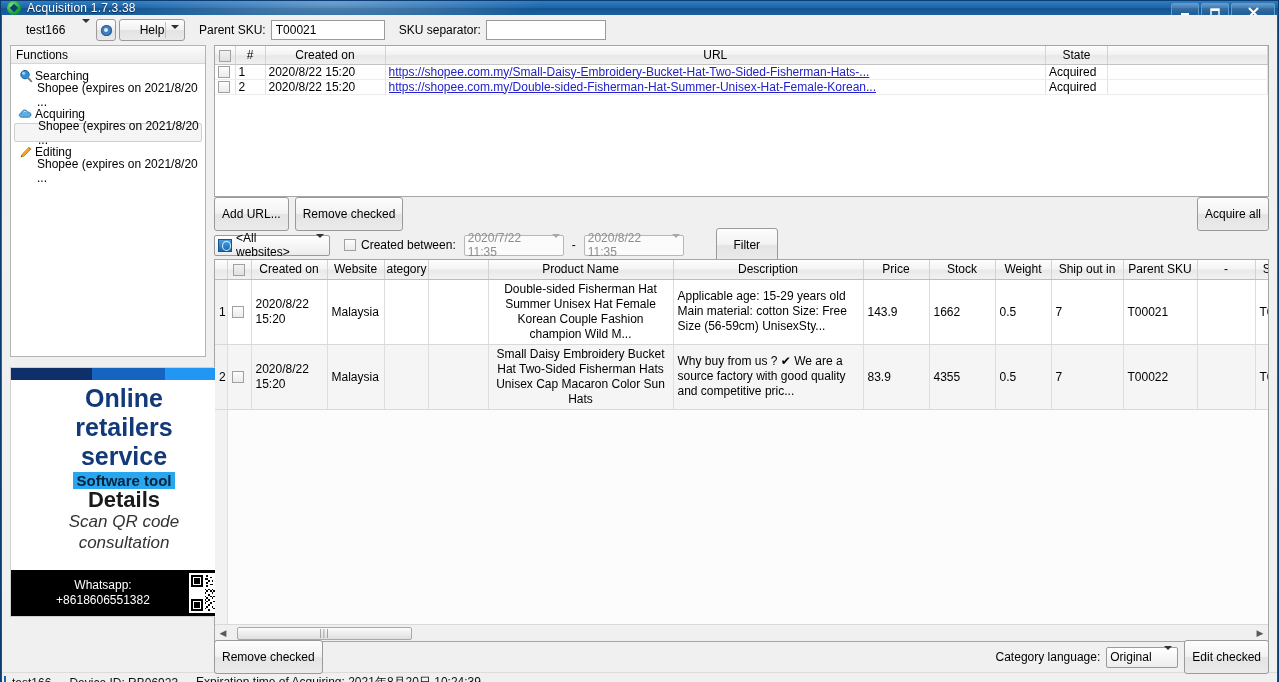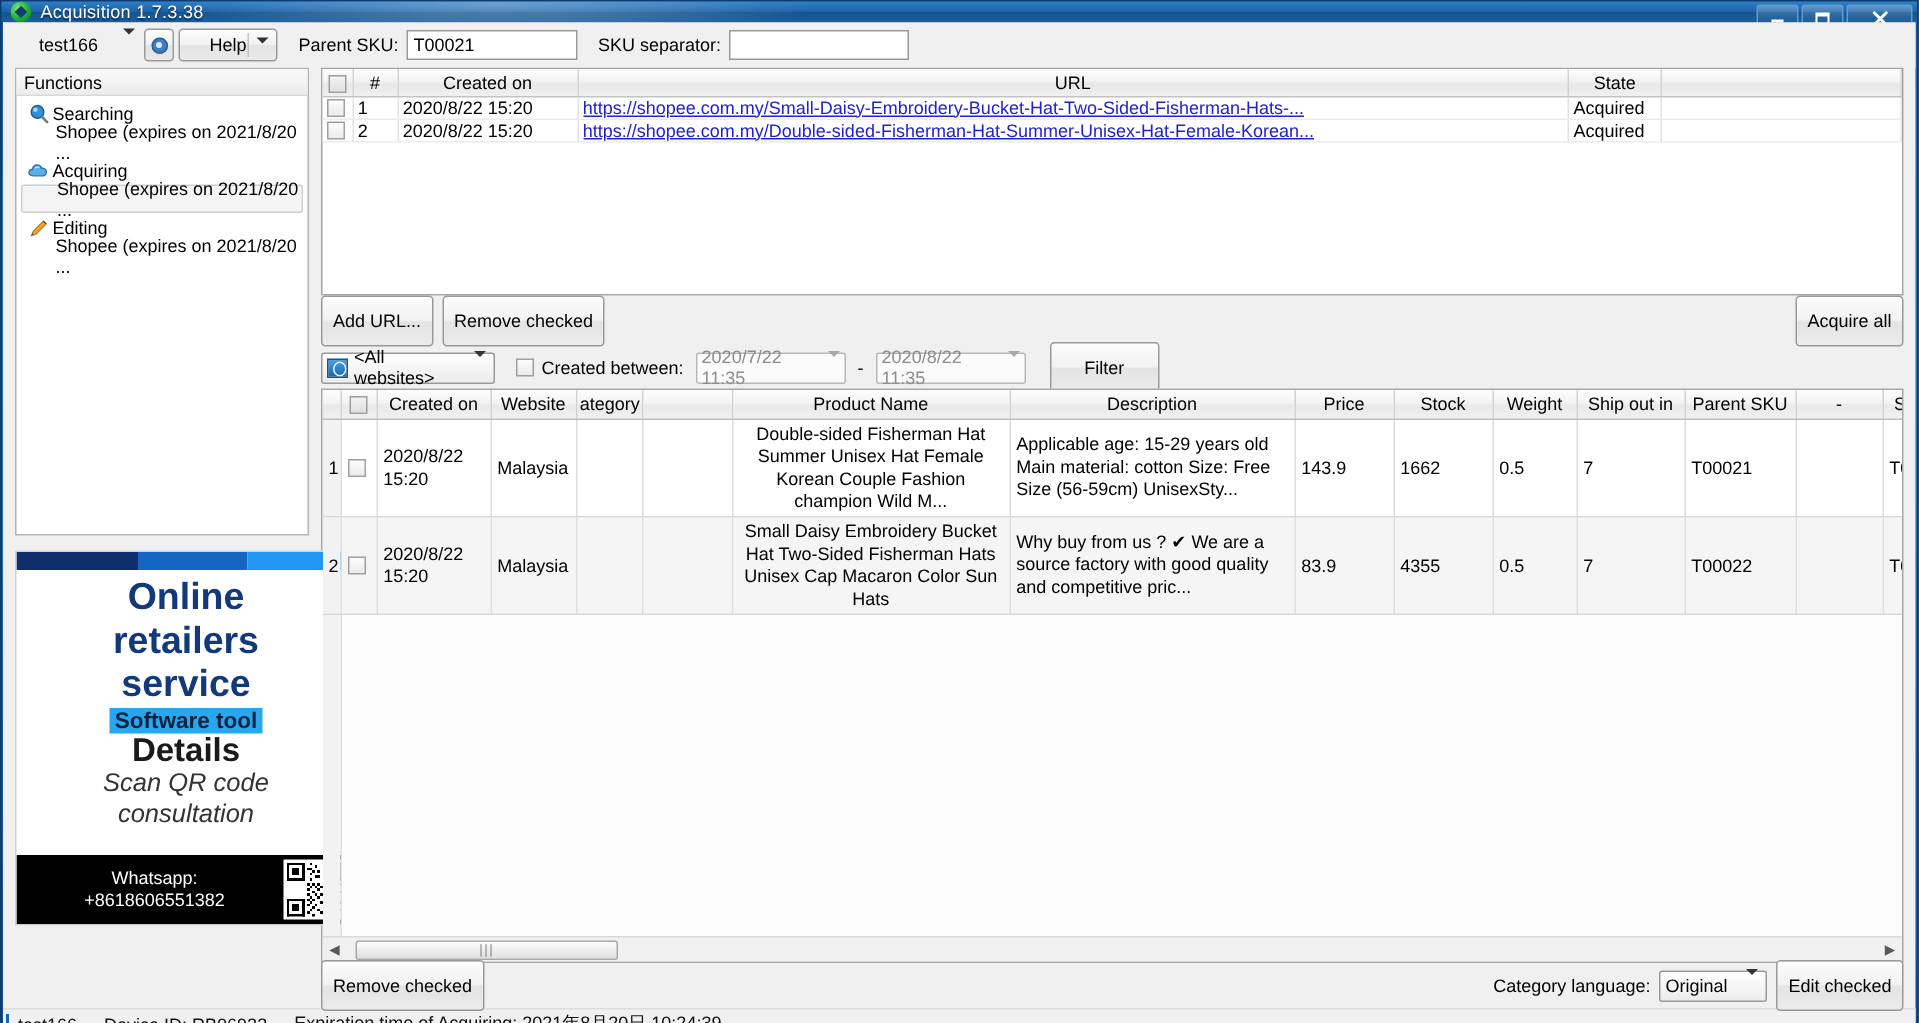--- a/index.html
+++ b/index.html
@@ -300,21 +300,21 @@
     width: 100px; height: 21px;
     border: 1px solid #b8b8b8; border-radius: 2px;
     background: #fbfbfb;
     display: flex; align-items: center;
     padding: 0 3px; font-size: 12px; color: #8d8d8d;
     position: relative;
   }
   .date-field .arrow-down { border-top-color: #a9a9a9; }
   .date-field .arrow { margin-left: auto; }
   .dash { font-size: 12px; color: #000; }
-  .filter-btn { width: 73px; margin-left: 8px; }
+  .filter-btn { width: 62px; margin-left: 24px; }
 
   
   .data-wrap {
     flex: 1 1 auto; min-height: 0;
     border: 1px solid #a6a6a6;
     background: #fbfcfb;
     display: flex; flex-direction: column;
     overflow: hidden;
   }
   .data-scroll { flex: 1 1 auto; overflow: hidden; position: relative; }

